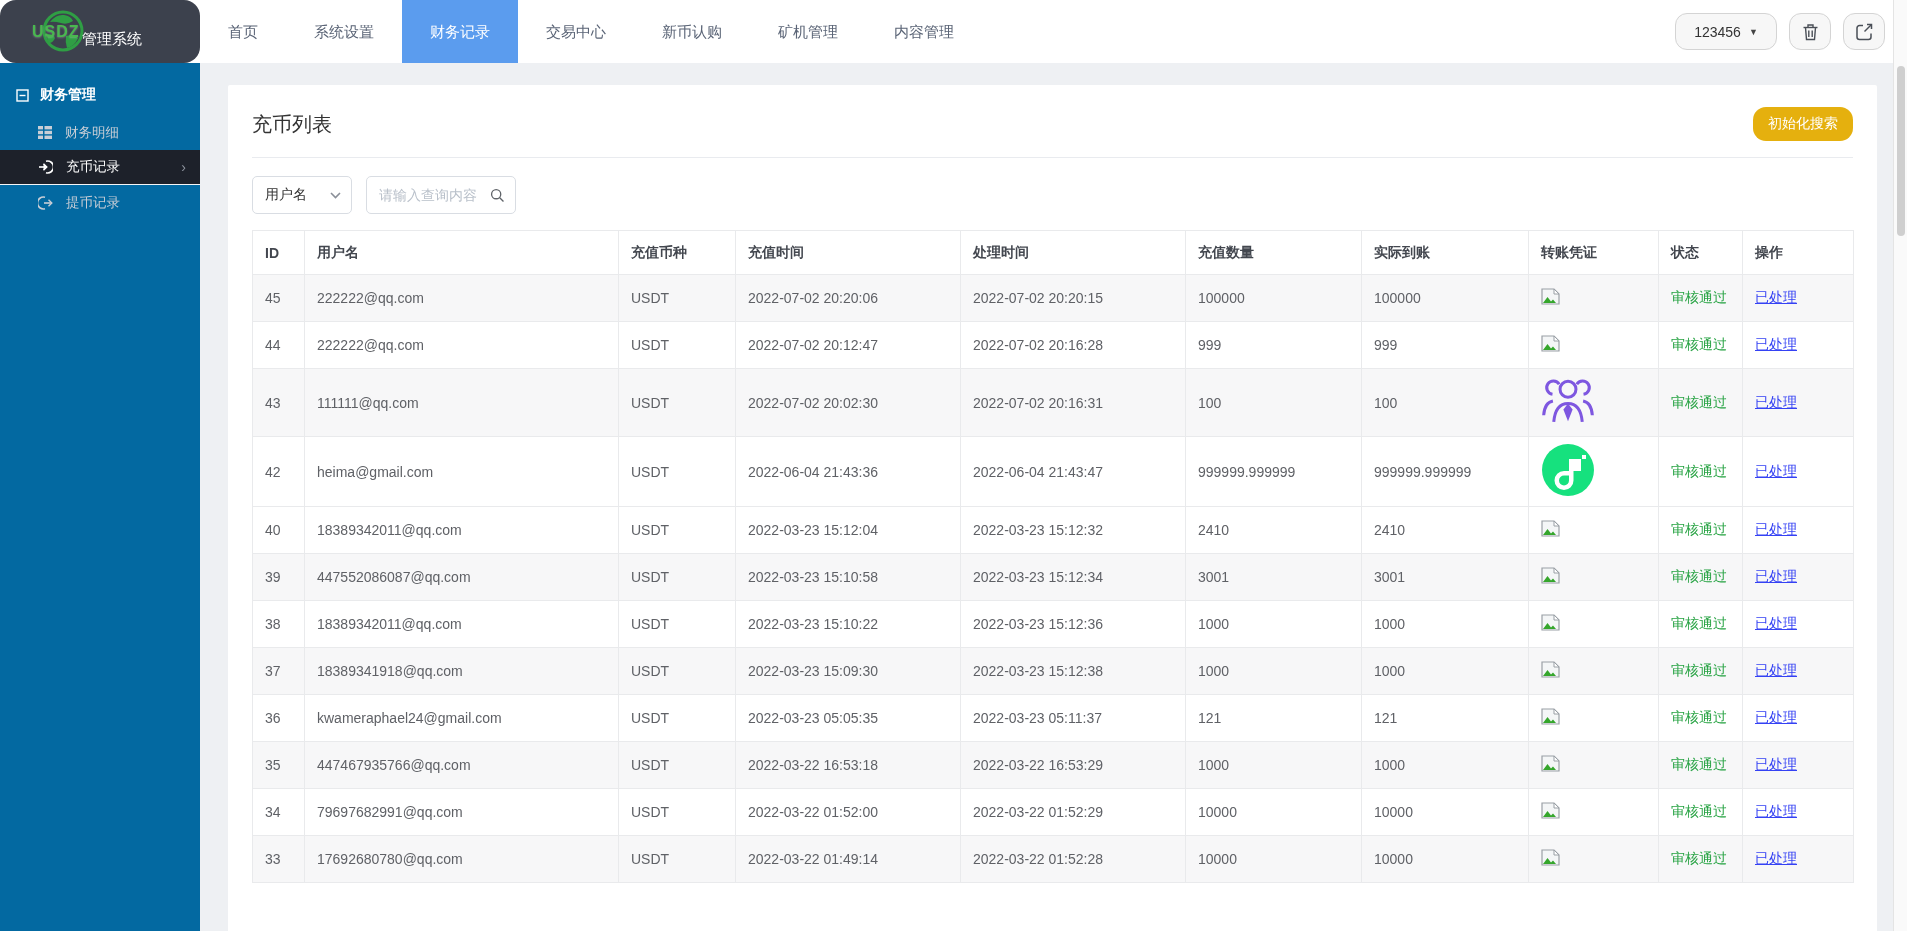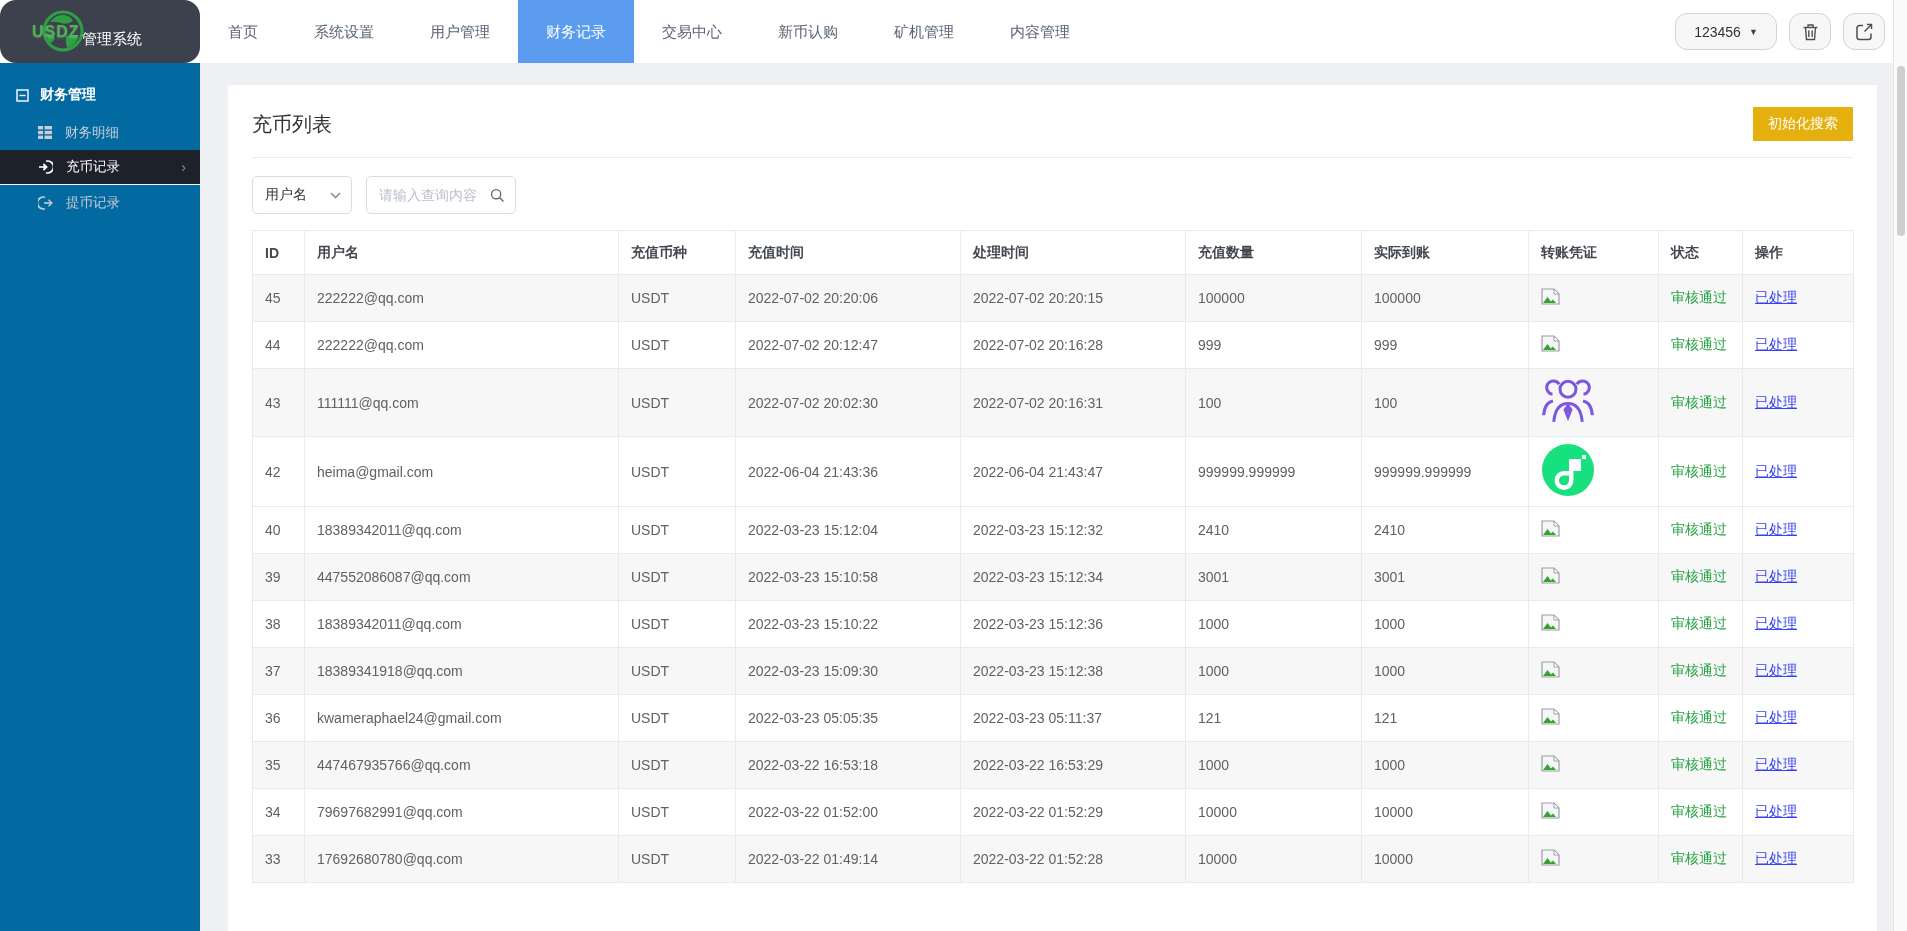--- a/index.html
+++ b/index.html
@@ -27,21 +27,21 @@
   .side-item { display:flex; align-items:center; gap:13px; padding-left:38px; height:35px; color:#c9ced6; font-size:13.5px; cursor:pointer; }
   .side-item.active { background:#1d212a; color:#fff; border-bottom:1px solid #f5f5f5; }
   .side-item .chev { margin-left:auto; margin-right:14px; color:#8d939e; font-size:14px; }
   .side-item svg, .side-section svg { flex:0 0 auto; }
 
   
   .page { position:absolute; left:200px; top:63px; width:1693px; height:840px; }
   .card { position:absolute; left:28px; top:22px; width:1649px; height:1100px; background:#fff; border-radius:2px; }
   .card-head { display:flex; align-items:center; justify-content:space-between; padding:22px 24px 16px 24px; }
   .page-title { font-size:20px; font-weight:400; color:#333; }
-  .reset-btn { background:var(--button-yellow); color:#fff; border:none; font-size:14px; padding:8px 15px; border-radius:1px; cursor:pointer; font-family:inherit; }
+  .reset-btn { background:var(--button-yellow); color:#fff; border:none; font-size:14px; padding:8px 15px; border-radius:13px; cursor:pointer; font-family:inherit; }
   .divider { height:1px; background:#e9ebef; margin:0 24px; }
   .search-row { display:flex; gap:14px; margin:18px 24px 16px 24px; }
   .f-select { width:100px; height:38px; border:1px solid #d9dde3; border-radius:5px; display:flex; align-items:center; justify-content:space-between; padding:0 10px 0 12px; font-size:14px; color:#333; cursor:pointer; background:#fff; }
   .f-search { width:150px; height:38px; border:1px solid #d9dde3; border-radius:5px; display:flex; align-items:center; padding:0 10px 0 12px; background:#fff; }
   .f-search input { border:none; outline:none; width:100%; font-size:14px; color:#333; font-family:inherit; }
   .f-search input::placeholder { color:#b9c0ca; }
 
   
   table.grid { margin:0 24px; width:1601px; border-collapse:collapse; table-layout:fixed; }
   .grid th, .grid td { border:1px solid #e9eaec; padding:0 12px; font-size:14px; text-align:left; overflow:hidden; white-space:nowrap; }
@@ -68,21 +68,20 @@
         <path d="M10 14 q6-8 14-7 q7 1 9 6 q-6 4 -12 2 q-7-2 -11-1z" fill="#2f9e44"></path>
         <path d="M26 28 q8-2 12 2 q-3 8 -11 10 q-2-6 -1-12z" fill="#2f9e44"></path>
         <path d="M8 26 q5 0 7 4 q-2 5 -6 5 q-3-4 -1-9z" fill="#2f9e44"></path>
       </svg>
       <span class="brand">USDZ</span>
       <span class="brand-title">管理系统</span>
     </div>
     <nav class="main-nav">
         <div class="nav-item">首页</div>
         <div class="nav-item">系统设置</div>
-        <div class="nav-item">用户管理</div>
         <div class="nav-item active">财务记录</div>
         <div class="nav-item">交易中心</div>
         <div class="nav-item">新币认购</div>
         <div class="nav-item">矿机管理</div>
         <div class="nav-item">内容管理</div>
       </nav>
     <div class="ctrl user-dd">
       <span>123456</span>
       <span class="caret">▼</span>
     </div>

